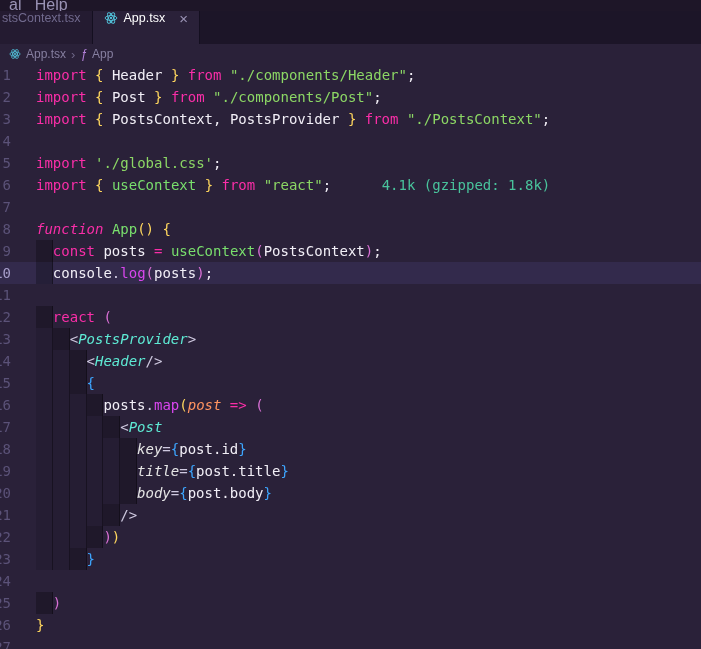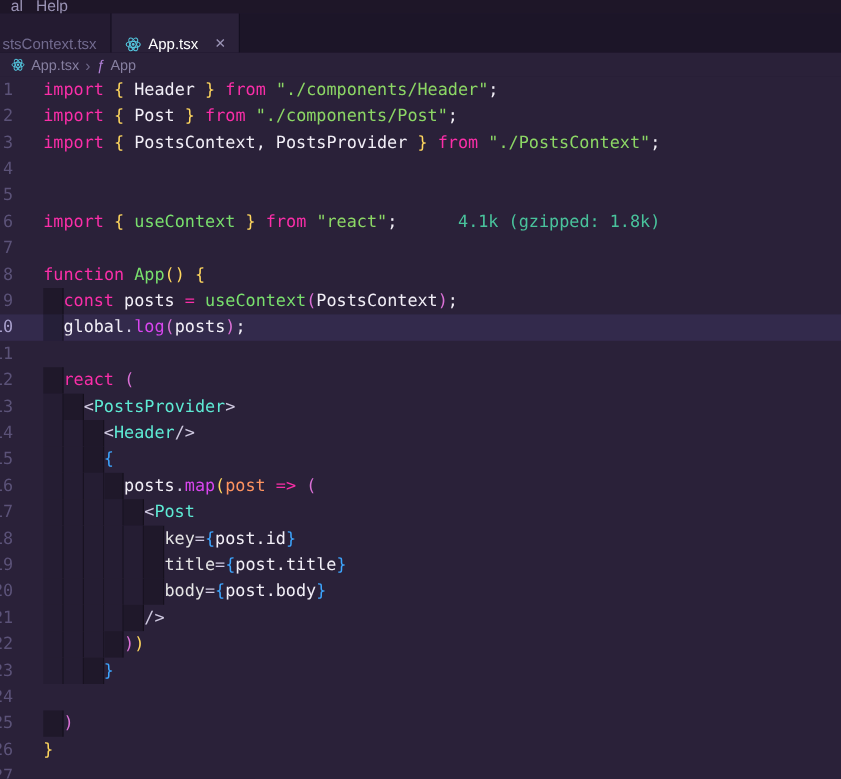--- a/index.html
+++ b/index.html
@@ -6,28 +6,28 @@
   body{
     width:701px;height:649px;overflow:hidden;
     background:#2a2139;
     font-family:"Liberation Sans",sans-serif;
   }
   .window{width:701px;height:649px;overflow:hidden;display:flex;flex-direction:column;}
 
   
   .menubar{
     height:11px;background:#1e1628;overflow:hidden;
-    color:#9a93b5;font-size:13px;line-height:14px;padding-left:9px;
+    color:#9a93b5;font-size:16px;line-height:14px;padding-left:9px;
   }
   .menubar span{position:relative;top:-2px;white-space:pre;}
 
   
   .tabbar{height:33px;background:#1c1528;display:flex;align-items:stretch;overflow:hidden;}
   .tab{
-    display:flex;align-items:flex-end;gap:6px;
+    display:flex;align-items:flex-start;gap:6px;
     padding:0 11px;background:#241b31;border-right:1px solid #140f20;
     color:#716a8e;font-size:12.5px;white-space:nowrap;cursor:default;
   }
   .tab.first{padding-left:2px;}
   .tab.active{background:#2a2139;color:#ffffff;}
   .ticon{display:flex;align-items:center;}
   .ticon svg{display:block;opacity:.85;}
   .tab.active .ticon svg{opacity:1;}
   .tclose{color:#9a93b5;font-size:15px;line-height:15px;margin-left:8px;}
 
@@ -53,21 +53,21 @@
   }
   .gut span{position:absolute;right:0;top:0;}
   .cline.hl .gut{color:#a79ecb;}
   .ltext{padding-left:25px;display:block;white-space:pre;}
   .ichunk{
     display:inline-block;width:2ch;height:22px;vertical-align:top;
     background:rgba(0,0,0,0.10);
     box-shadow:inset -1px 0 0 rgba(0,0,0,0.35);
   }
   .ichunk.last{background:rgba(0,0,0,0.26);}
-  .tk-kwi,.tk-tag,.tk-attr,.tk-par{}
+  .tk-kwi,.tk-tag,.tk-attr,.tk-par{font-style:italic;}
 </style>
 <style>.tk-kw{color:#fa2ea8}.tk-kwi{color:#fa2ea8}.tk-fg{color:#f2eff7}.tk-pun{color:#cfc9e0}.tk-str{color:#8cd765}.tk-fn{color:#79df6d}.tk-mth{color:#d946ef}.tk-b1{color:#ffd75e}.tk-b2{color:#da70d6}.tk-b3{color:#3da6ff}.tk-tag{color:#5eead4}.tk-attr{color:#e5e5e5}.tk-par{color:#ff9460}.tk-ann{color:#49c39c}.cline.hl{background:#332a4c}</style></head>
 <body>
 
 <div class="window">
 
   <div class="menubar">
     <span>al   Help</span>
   </div>
 
@@ -106,26 +106,26 @@
     <span class="bc-sep">›</span>
     <span class="bc-sym">ƒ</span>
     <span>App</span>
   </div>
 
   <div class="editor" id="code">
       <div class="cline"><span class="gut"><span>1</span></span><span class="ltext"><span class="tk-kw">import</span><span class="tk-fg"> </span><span class="tk-b1">{</span><span class="tk-fg"> Header </span><span class="tk-b1">}</span><span class="tk-fg"> </span><span class="tk-kw">from</span><span class="tk-fg"> </span><span class="tk-str">"./components/Header"</span><span class="tk-fg">;</span></span></div>
       <div class="cline"><span class="gut"><span>2</span></span><span class="ltext"><span class="tk-kw">import</span><span class="tk-fg"> </span><span class="tk-b1">{</span><span class="tk-fg"> Post </span><span class="tk-b1">}</span><span class="tk-fg"> </span><span class="tk-kw">from</span><span class="tk-fg"> </span><span class="tk-str">"./components/Post"</span><span class="tk-fg">;</span></span></div>
       <div class="cline"><span class="gut"><span>3</span></span><span class="ltext"><span class="tk-kw">import</span><span class="tk-fg"> </span><span class="tk-b1">{</span><span class="tk-fg"> PostsContext, PostsProvider </span><span class="tk-b1">}</span><span class="tk-fg"> </span><span class="tk-kw">from</span><span class="tk-fg"> </span><span class="tk-str">"./PostsContext"</span><span class="tk-fg">;</span></span></div>
       <div class="cline"><span class="gut"><span>4</span></span><span class="ltext"></span></div>
-      <div class="cline"><span class="gut"><span>5</span></span></div>
+      <div class="cline"><span class="gut"><span>5</span></span><span class="ltext"><span class="tk-kw">import</span><span class="tk-fg"> </span><span class="tk-str">'./global.css'</span><span class="tk-fg">;</span></span></div>
       <div class="cline"><span class="gut"><span>6</span></span><span class="ltext"><span class="tk-kw">import</span><span class="tk-fg"> </span><span class="tk-b1">{</span><span class="tk-fg"> </span><span class="tk-fn">useContext</span><span class="tk-fg"> </span><span class="tk-b1">}</span><span class="tk-fg"> </span><span class="tk-kw">from</span><span class="tk-fg"> </span><span class="tk-str">"react"</span><span class="tk-fg">;</span><span class="tk-ann">      4.1k (gzipped: 1.8k)</span></span></div>
       <div class="cline"><span class="gut"><span>7</span></span><span class="ltext"></span></div>
       <div class="cline"><span class="gut"><span>8</span></span><span class="ltext"><span class="tk-kwi">function</span><span class="tk-fg"> </span><span class="tk-fn">App</span><span class="tk-b1">()</span><span class="tk-fg"> </span><span class="tk-b1">{</span></span></div>
       <div class="cline"><span class="gut"><span>9</span></span><span class="ltext"><span class="ichunk last"></span><span class="tk-kw">const</span><span class="tk-fg"> posts </span><span class="tk-kw">=</span><span class="tk-fg"> </span><span class="tk-fn">useContext</span><span class="tk-b2">(</span><span class="tk-fg">PostsContext</span><span class="tk-b2">)</span><span class="tk-fg">;</span></span></div>
-      <div class="cline hl"><span class="gut"><span>10</span></span><span class="ltext"><span class="ichunk last"></span><span class="tk-fg">global</span><span class="tk-pun">.</span><span class="tk-mth">log</span><span class="tk-b2">(</span><span class="tk-fg">posts</span><span class="tk-b2">)</span><span class="tk-fg">;</span></span></div>
+      <div class="cline hl"><span class="gut"><span>10</span></span><span class="ltext"><span class="ichunk last"></span><span class="tk-fg">console</span><span class="tk-pun">.</span><span class="tk-mth">log</span><span class="tk-b2">(</span><span class="tk-fg">posts</span><span class="tk-b2">)</span><span class="tk-fg">;</span></span></div>
       <div class="cline"><span class="gut"><span>11</span></span><span class="ltext"></span></div>
       <div class="cline"><span class="gut"><span>12</span></span><span class="ltext"><span class="ichunk last"></span><span class="tk-kw">react</span><span class="tk-fg"> </span><span class="tk-b2">(</span></span></div>
       <div class="cline"><span class="gut"><span>13</span></span><span class="ltext"><span class="ichunk"></span><span class="ichunk last"></span><span class="tk-pun">&lt;</span><span class="tk-tag">PostsProvider</span><span class="tk-pun">&gt;</span></span></div>
       <div class="cline"><span class="gut"><span>14</span></span><span class="ltext"><span class="ichunk"></span><span class="ichunk"></span><span class="ichunk last"></span><span class="tk-pun">&lt;</span><span class="tk-tag">Header</span><span class="tk-pun">/&gt;</span></span></div>
       <div class="cline"><span class="gut"><span>15</span></span><span class="ltext"><span class="ichunk"></span><span class="ichunk"></span><span class="ichunk last"></span><span class="tk-b3">{</span></span></div>
       <div class="cline"><span class="gut"><span>16</span></span><span class="ltext"><span class="ichunk"></span><span class="ichunk"></span><span class="ichunk"></span><span class="ichunk last"></span><span class="tk-fg">posts</span><span class="tk-pun">.</span><span class="tk-mth">map</span><span class="tk-b1">(</span><span class="tk-par">post</span><span class="tk-fg"> </span><span class="tk-kw">=&gt;</span><span class="tk-fg"> </span><span class="tk-b2">(</span></span></div>
       <div class="cline"><span class="gut"><span>17</span></span><span class="ltext"><span class="ichunk"></span><span class="ichunk"></span><span class="ichunk"></span><span class="ichunk"></span><span class="ichunk last"></span><span class="tk-pun">&lt;</span><span class="tk-tag">Post</span></span></div>
       <div class="cline"><span class="gut"><span>18</span></span><span class="ltext"><span class="ichunk"></span><span class="ichunk"></span><span class="ichunk"></span><span class="ichunk"></span><span class="ichunk"></span><span class="ichunk last"></span><span class="tk-attr">key</span><span class="tk-pun">=</span><span class="tk-b3">{</span><span class="tk-fg">post.id</span><span class="tk-b3">}</span></span></div>
       <div class="cline"><span class="gut"><span>19</span></span><span class="ltext"><span class="ichunk"></span><span class="ichunk"></span><span class="ichunk"></span><span class="ichunk"></span><span class="ichunk"></span><span class="ichunk last"></span><span class="tk-attr">title</span><span class="tk-pun">=</span><span class="tk-b3">{</span><span class="tk-fg">post.title</span><span class="tk-b3">}</span></span></div>
       <div class="cline"><span class="gut"><span>20</span></span><span class="ltext"><span class="ichunk"></span><span class="ichunk"></span><span class="ichunk"></span><span class="ichunk"></span><span class="ichunk"></span><span class="ichunk last"></span><span class="tk-attr">body</span><span class="tk-pun">=</span><span class="tk-b3">{</span><span class="tk-fg">post.body</span><span class="tk-b3">}</span></span></div>

